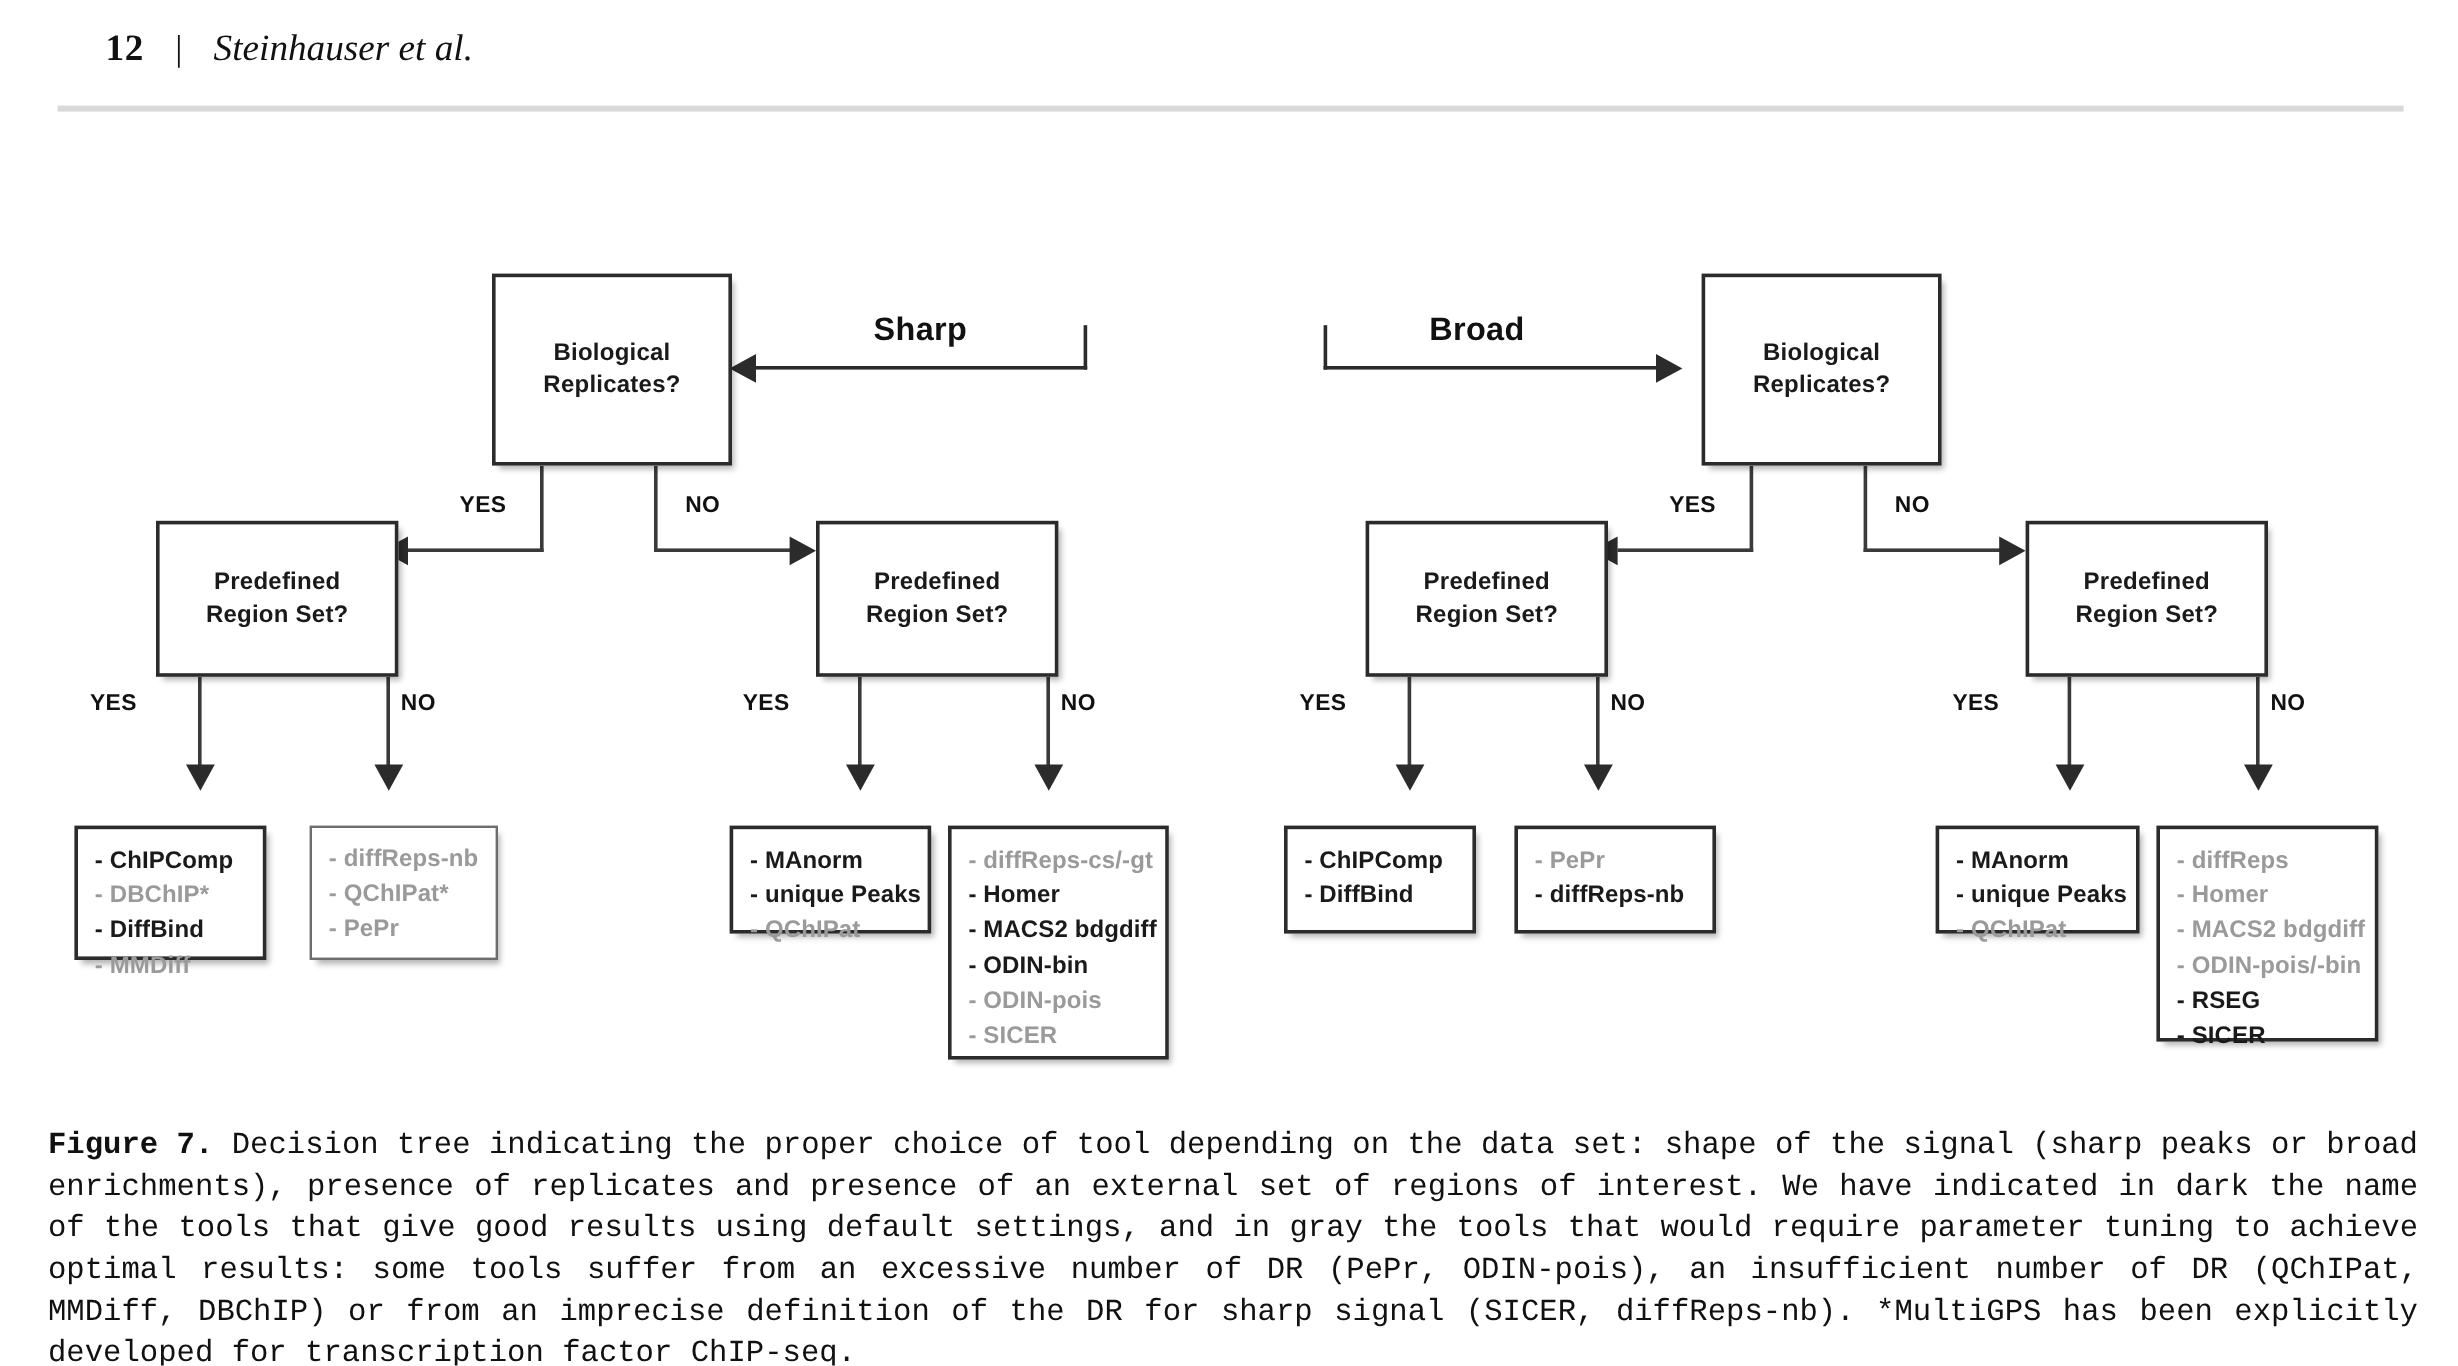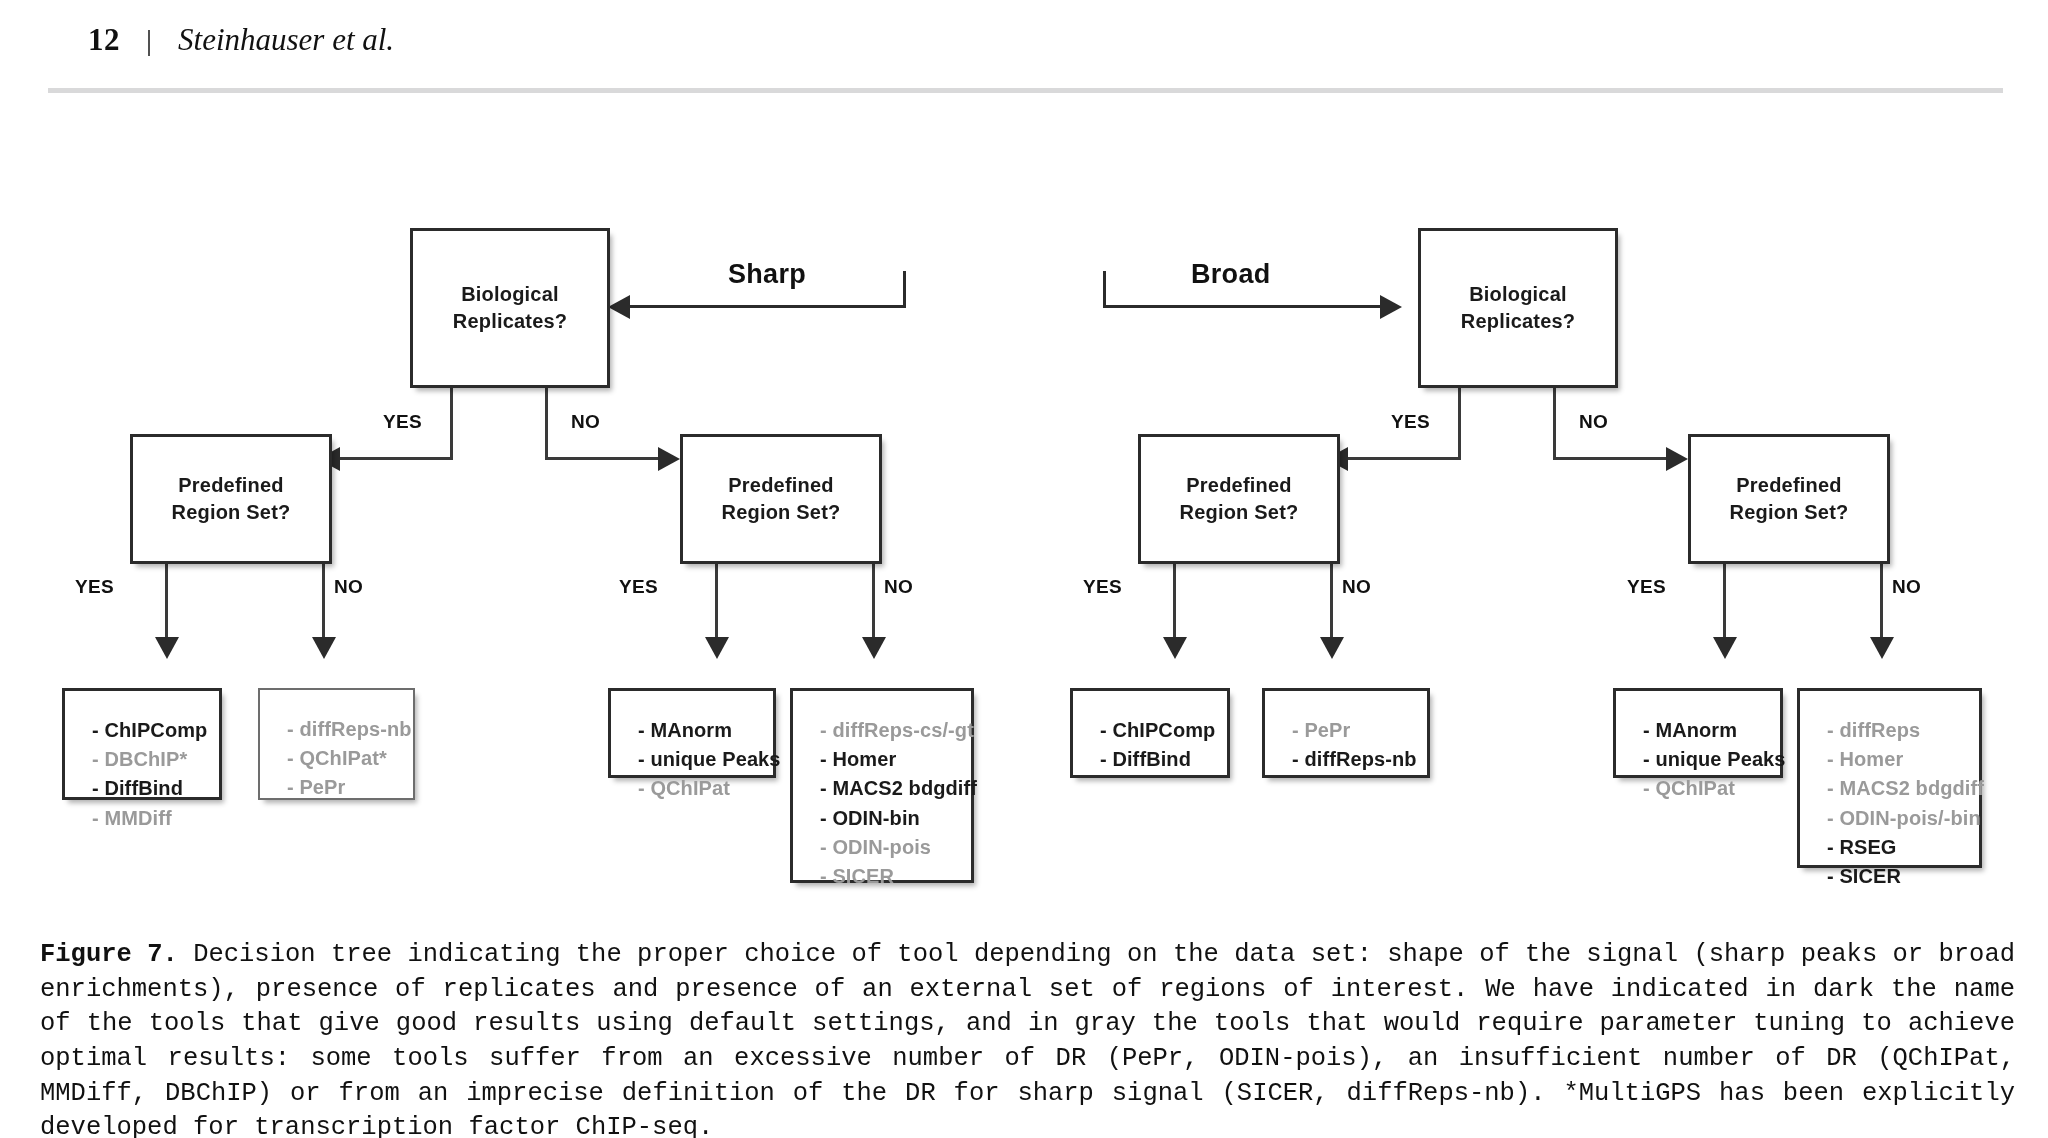--- a/index.html
+++ b/index.html
@@ -45,21 +45,21 @@
   .node-label .l2{display:block;}
 
   
   .leaf{
     position:absolute;background:#ffffff;border:3px solid #2b2b2b;
     box-sizing:border-box;
     box-shadow:4px 5px 5px -2px rgba(0,0,0,0.30);
     z-index:3;padding:12px 14px 10px 14px;
   }
   .leaf.thin{border-width:2px;border-color:#6d6d6d;}
-  .leaf ul{margin:13px;padding:0;list-style:none;}
+  .leaf ul{margin:0;padding:0;list-style:none;}
   .leaf li{
     font-size:20px;line-height:1.46;white-space:nowrap;letter-spacing:.1px;
   }
   .leaf li.dark{color:#1a1a1a;font-weight:bold;}
   .leaf li.gray{color:#9a9a9a;font-weight:bold;}
 
   
   .line{position:absolute;background:#2b2b2b;z-index:1;}
   .line.h{height:3px;}
   .line.v{width:3px;}

